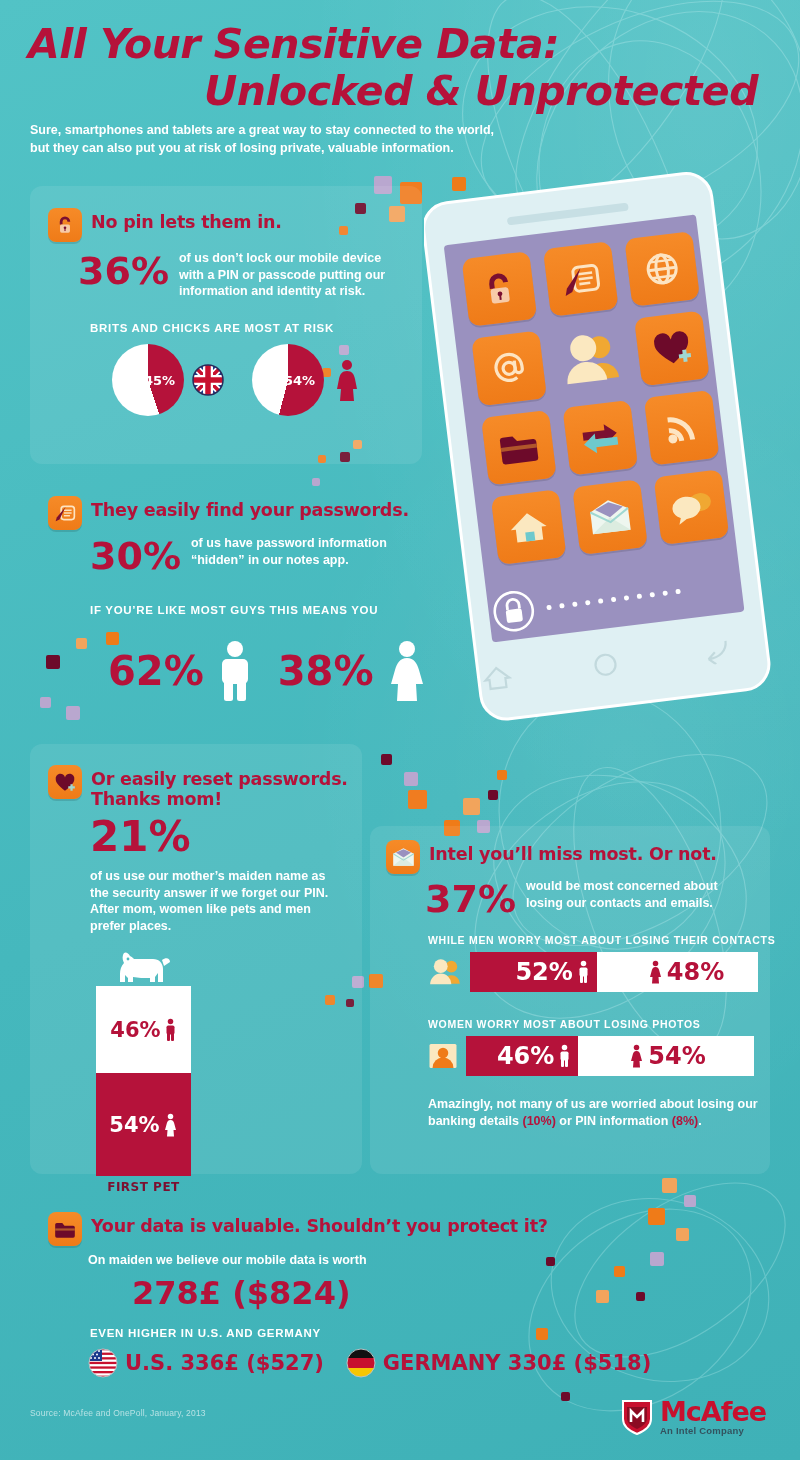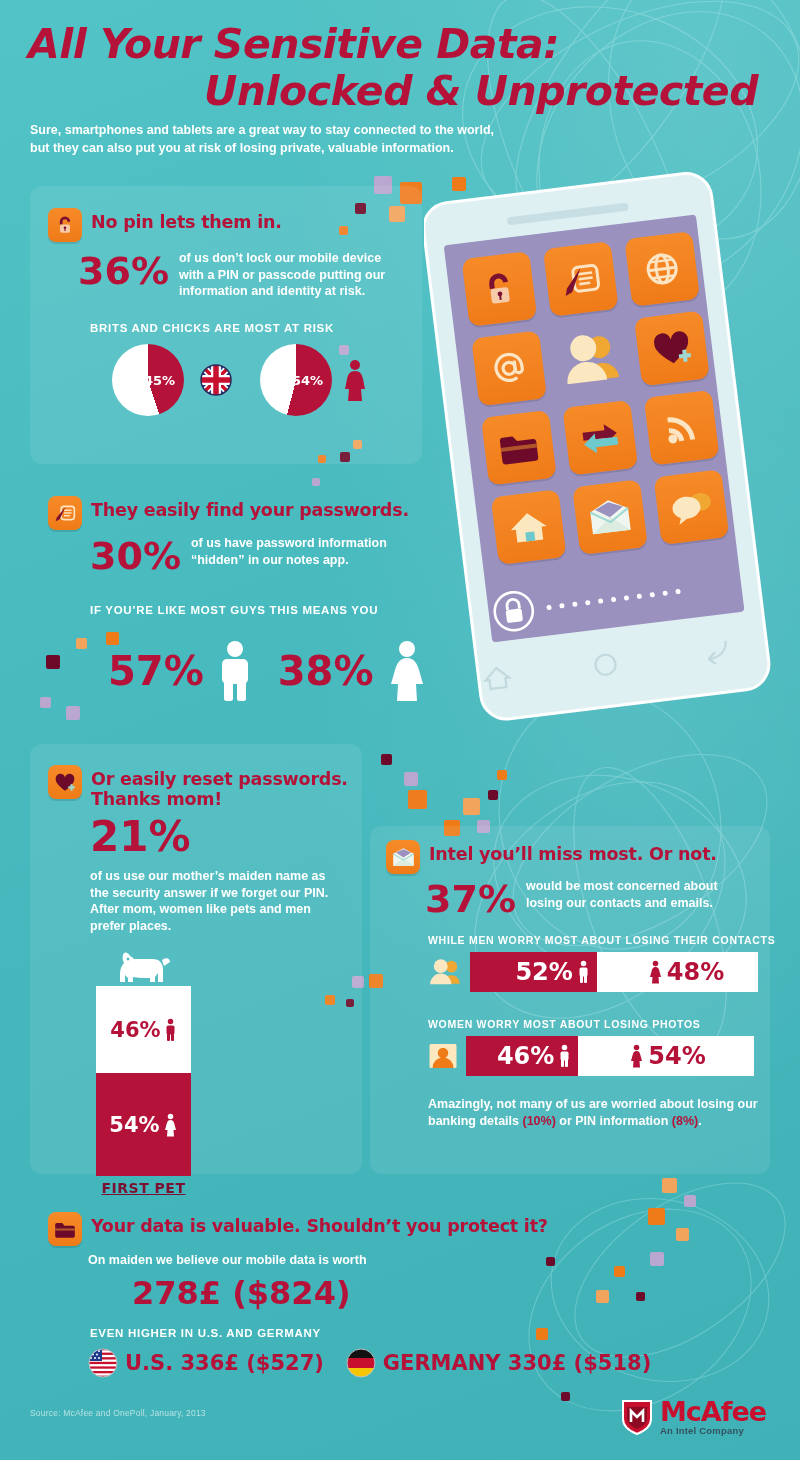--- a/index.html
+++ b/index.html
@@ -83,21 +83,21 @@
   
   .vbar { width: 95px; position: relative; }
   .vbar .seg {
     display:flex; align-items:center; justify-content:center; gap:3px;
     font-family:"DejaVu Sans", sans-serif; font-weight:bold; font-size:21px;
   }
   .seg-white { background:#ffffff; color:#b5123a; }
   .seg-red   { background:#b5123a; color:#ffffff; }
   .vbar-label {
     text-align:center; color:#7b1030; font-family:"DejaVu Sans", sans-serif;
-    font-weight:bold; font-size:14px; letter-spacing:.5px; margin-top:4px;text-decoration:underline;
+    font-weight:bold; font-size:12px; letter-spacing:.5px; margin-top:4px;
   }
 
   .hbar { height: 40px; display:flex; background:#fff;gap:44px; }
   .hbar .left {
     background:#b5123a; color:#fff; display:flex; align-items:center;
     justify-content:flex-end; gap:4px; padding-right:7px;
     font-family:"DejaVu Sans", sans-serif; font-weight:bold; font-size:24px;
   }
   .hbar .right {
     background:#fff; color:#b5123a; display:flex; align-items:center;
@@ -369,21 +369,21 @@
   </div>
 
   <div style="position:absolute; left:78px; top:250px; width:310px; display:flex; align-items:flex-start; gap:10px;">
     <div class="bignum" style="padding-top:2px;">36%</div>
     <div class="bodytext" style="width:218px;">of us don’t lock our mobile device with a PIN or passcode putting our information and identity at risk.</div>
   </div>
 
   <div class="kicker" style="position:absolute; left:90px; top:322px;">BRITS AND CHICKS ARE MOST AT RISK</div>
 
   <div style="position:absolute; left:112px; top:344px; display:flex; align-items:center; gap:28px;">
-    <div style="display:flex; align-items:center; gap:16px;justify-content:flex-end;">
+    <div style="display:flex; align-items:center; gap:8px;justify-content:flex-end;">
       <div class="pie" style="background: conic-gradient(#b5123a 0% 45%, #ffffff 45% 100%);">
         <span class="lbl">45%</span>
       </div>
       <svg width="32" height="32" viewBox="0 0 32 32">
         <defs>
             <clipPath id="ukc">
               <circle cx="16" cy="16" r="15"></circle>
             </clipPath>
           </defs>
         <g clip-path="url(#ukc)">
@@ -421,21 +421,21 @@
   </div>
 
   <div style="position:absolute; left:90px; top:535px; width:320px; display:flex; align-items:flex-start; gap:10px;">
     <div class="bignum" style="padding-top:2px;">30%</div>
     <div class="bodytext" style="width:215px;">of us have password information “hidden” in our notes app.</div>
   </div>
 
   <div class="kicker" style="position:absolute; left:90px; top:604px;">IF YOU’RE LIKE MOST GUYS THIS MEANS YOU</div>
 
   <div style="position:absolute; left:108px; top:640px; display:flex; align-items:center; gap:10px;">
-    <div class="bignum" style="font-size:40px;">57%</div>
+    <div class="bignum" style="font-size:40px;">62%</div>
     <svg width="42" height="62" viewBox="0 0 42 62">
       <circle cx="21" cy="9" r="8" fill="#fff"></circle>
       <rect x="8" y="19" width="26" height="25" rx="5" fill="#fff"></rect>
       <rect x="10" y="40" width="9" height="21" rx="2.5" fill="#fff"></rect>
       <rect x="23" y="40" width="9" height="21" rx="2.5" fill="#fff"></rect>
     </svg>
     <div class="bignum" style="font-size:40px; margin-left:12px;">38%</div>
     <svg width="46" height="62" viewBox="0 0 46 62">
       <circle cx="23" cy="9" r="8" fill="#fff"></circle>
       <path d="M23 18c-7 0-10 5-12 12l-4 14h7l-1 17h20l-1-17h7l-4-14c-2-7-5-12-12-12z" fill="#fff"></path>

